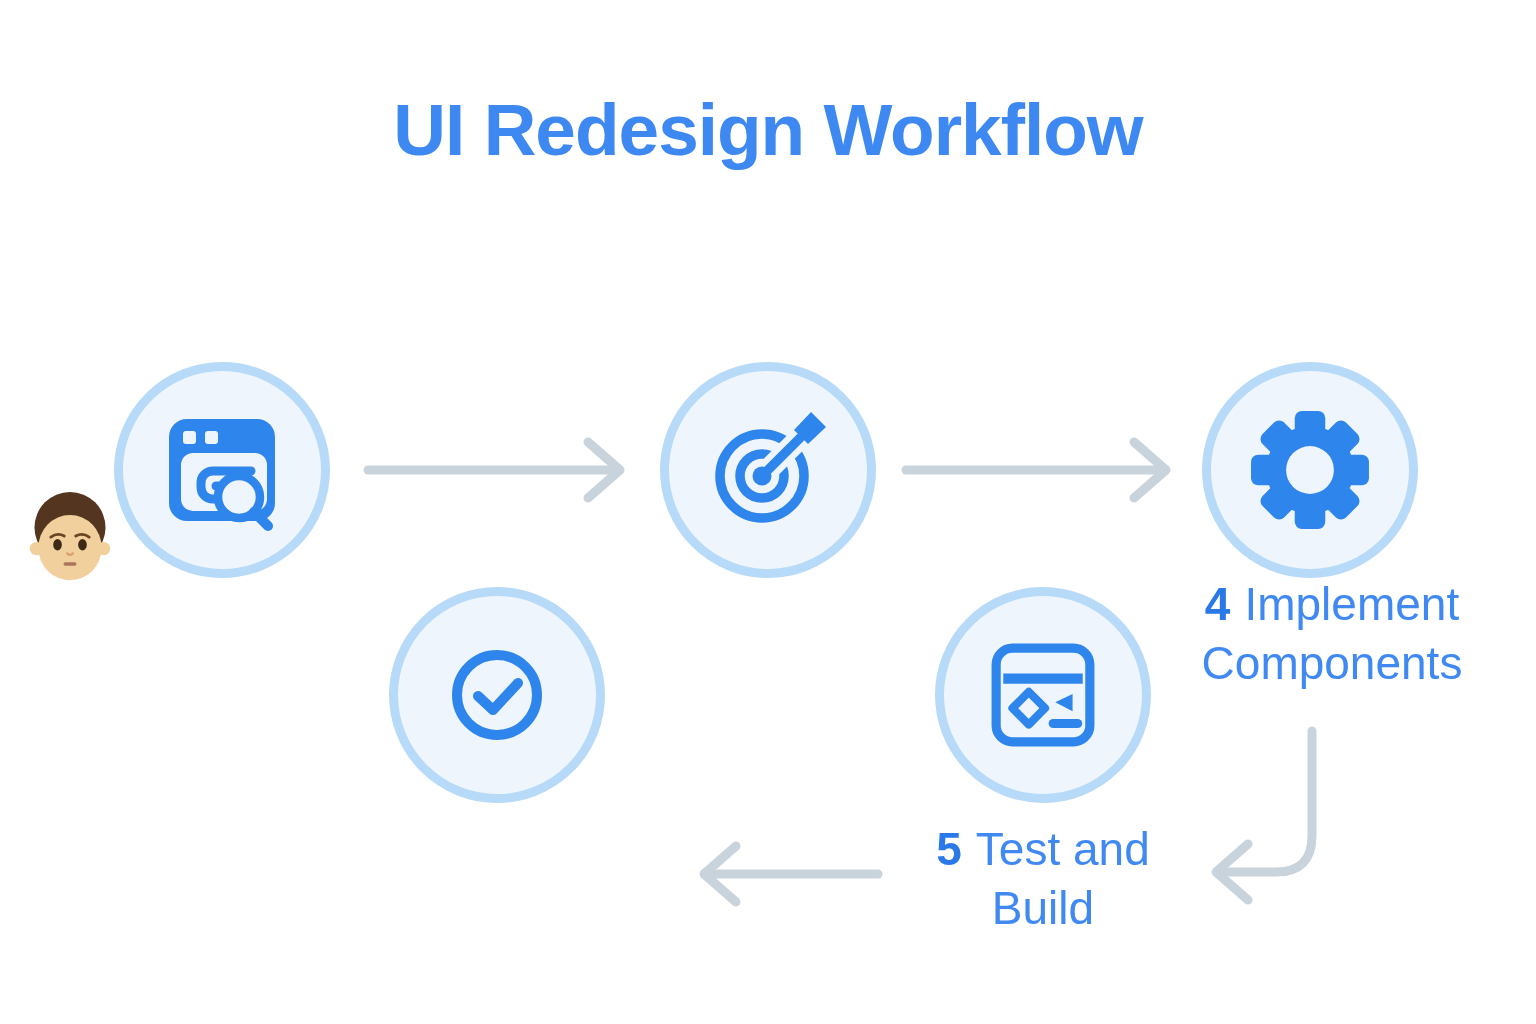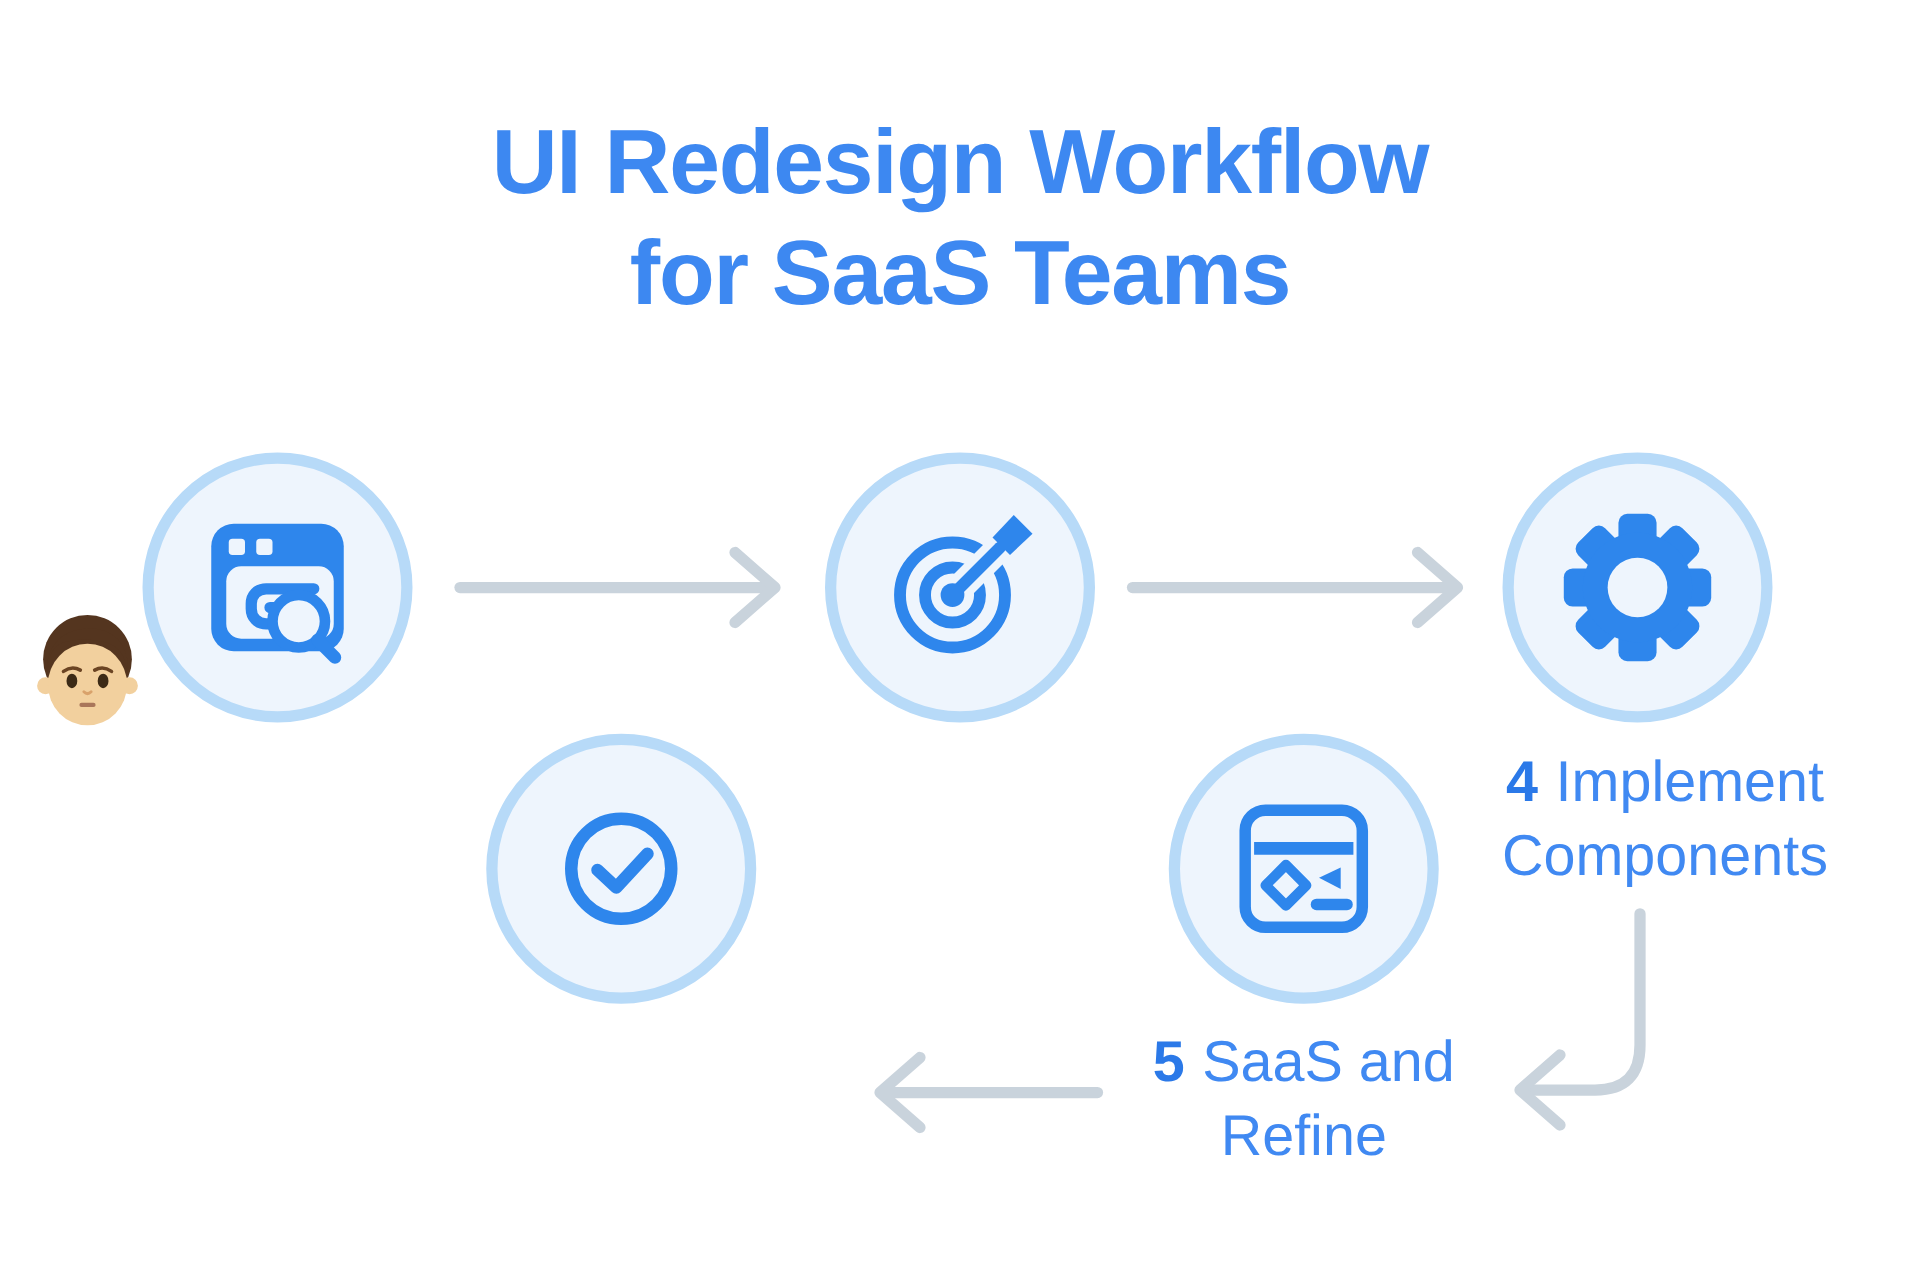--- a/index.html
+++ b/index.html
@@ -38,33 +38,32 @@
   .step-label {
     position:absolute;
     text-align:center;
     font-size:46px; font-weight:500;
     color:#4089f2; line-height:1.28;
   }
   .step-num { font-weight:700; color:#2b79e8; margin-right:14px; }
   .l1 { left:70px;   top:596px; width:270px; }
   .l2 { left:643px;  top:596px; width:270px; }
   .l3 { left:355px;  top:820px; width:270px; }
-  .l4 { left:1172px; top:596px; width:320px; }
+  .l4 { left:1172px; top:575px; width:320px; }
   .l5 { left:908px;  top:820px; width:270px; }
 
   .emoji { position:absolute; left:22px; top:487px; width:96px; height:104px; }
 </style>
 </head>
 <body>
 
 <div class="page">
 
   <div class="title">
     <div>UI Redesign Workflow</div>
-    <div>for SaaS Teams</div>
   </div>
 
   <svg class="arrow-layer" width="1536" height="1024" viewBox="0 0 1536 1024" fill="none" stroke="#c9d3dc" stroke-width="9" stroke-linecap="round" stroke-linejoin="round">
     <g>
       <line x1="368" y1="470" x2="612" y2="470"></line>
       <polyline points="588,442 620,470 588,498"></polyline>
     </g>
     <g>
       <line x1="906" y1="470" x2="1158" y2="470"></line>
       <polyline points="1134,442 1166,470 1134,498"></polyline>
@@ -143,16 +142,16 @@
     <ellipse cx="37" cy="60" rx="4.5" ry="6" fill="#3c2a16"></ellipse>
     <ellipse cx="63" cy="60" rx="4.5" ry="6" fill="#3c2a16"></ellipse>
     <path d="M47 69 Q50 72 53 69" stroke="#d9a26b" stroke-width="2.5" fill="none" stroke-linecap="round"></path>
     <line x1="45" y1="80" x2="55" y2="80" stroke="#a9765a" stroke-width="3.5" stroke-linecap="round"></line>
   </svg>
 
   <div class="step-label l4">
     <span class="step-num">4</span><span>Implement Components</span>
   </div>
   <div class="step-label l5">
-    <span class="step-num">5</span><span>SaaS and Refine</span>
+    <span class="step-num">5</span><span>Test and Build</span>
   </div>
 
 </div>
 
 </body></html>

